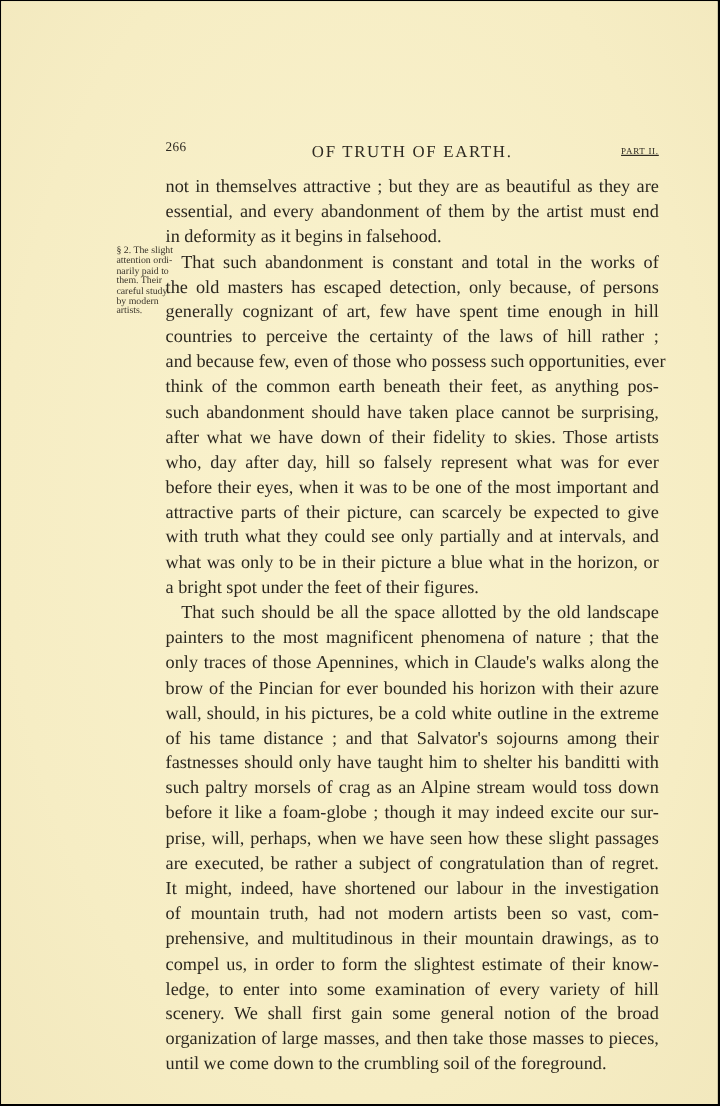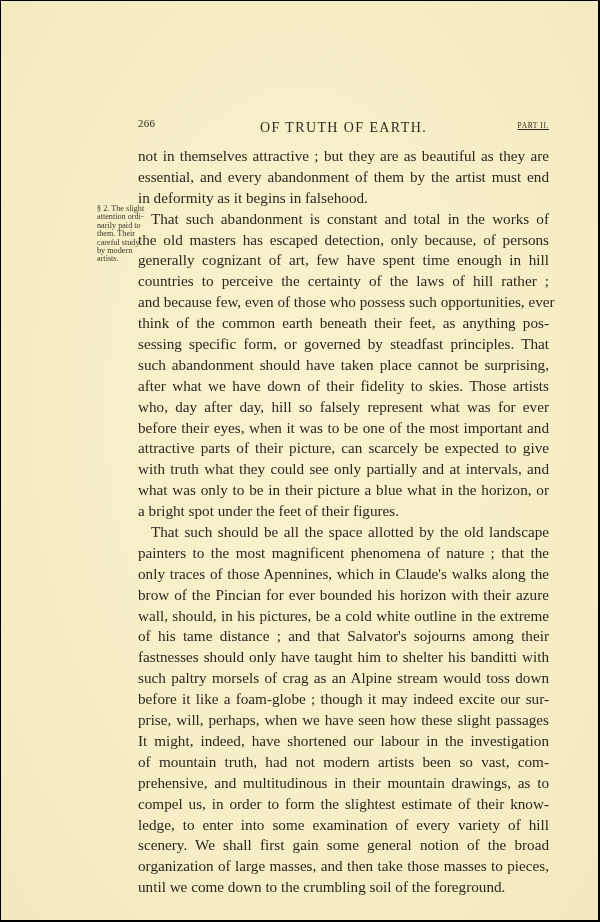--- a/index.html
+++ b/index.html
@@ -74,41 +74,41 @@
       <span class="line">essential, and every abandonment of them by the artist must end</span>
       <span class="line last">in deformity as it begins in falsehood.</span>
     </div>
     <div>
       <span class="line indent">That such abandonment is constant and total in the works of</span>
       <span class="line">the old masters has escaped detection, only because, of persons</span>
       <span class="line">generally cognizant of art, few have spent time enough in hill</span>
       <span class="line">countries to perceive the certainty of the laws of hill rather ;</span>
       <span class="line">and because few, even of those who possess such opportunities, ever</span>
       <span class="line">think of the common earth beneath their feet, as anything pos-</span>
-      <span class="line">sessing specific form, or governed by steadfast principles.  That</span>
       <span class="line">such abandonment should have taken place cannot be surprising,</span>
       <span class="line">after what we have down of their fidelity to skies.  Those artists</span>
       <span class="line">who, day after day, hill so falsely represent what was for ever</span>
       <span class="line">before their eyes, when it was to be one of the most important and</span>
       <span class="line">attractive parts of their picture, can scarcely be expected to give</span>
       <span class="line">with truth what they could see only partially and at intervals, and</span>
       <span class="line">what was only to be in their picture a blue what in the horizon, or</span>
       <span class="line last">a bright spot under the feet of their figures.</span>
     </div>
     <div>
       <span class="line indent">That such should be all the space allotted by the old landscape</span>
       <span class="line">painters to the most magnificent phenomena of nature ; that the</span>
       <span class="line">only traces of those Apennines, which in Claude's walks along the</span>
       <span class="line">brow of the Pincian for ever bounded his horizon with their azure</span>
       <span class="line">wall, should, in his pictures, be a cold white outline in the extreme</span>
       <span class="line">of his tame distance ; and that Salvator's sojourns among their</span>
       <span class="line">fastnesses should only have taught him to shelter his banditti with</span>
       <span class="line">such paltry morsels of crag as an Alpine stream would toss down</span>
       <span class="line">before it like a foam-globe ; though it may indeed excite our sur-</span>
       <span class="line">prise, will, perhaps, when we have seen how these slight passages</span>
+      <span class="line">are executed, be rather a subject of congratulation than of regret.</span>
       <span class="line">It might, indeed, have shortened our labour in the investigation</span>
       <span class="line">of mountain truth, had not modern artists been so vast, com-</span>
       <span class="line">prehensive, and multitudinous in their mountain drawings, as to</span>
       <span class="line">compel us, in order to form the slightest estimate of their know-</span>
       <span class="line">ledge, to enter into some examination of every variety of hill</span>
       <span class="line">scenery.  We shall first gain some general notion of the broad</span>
       <span class="line">organization of large masses, and then take those masses to pieces,</span>
       <span class="line last">until we come down to the crumbling soil of the foreground.</span>
     </div>
   </div>

